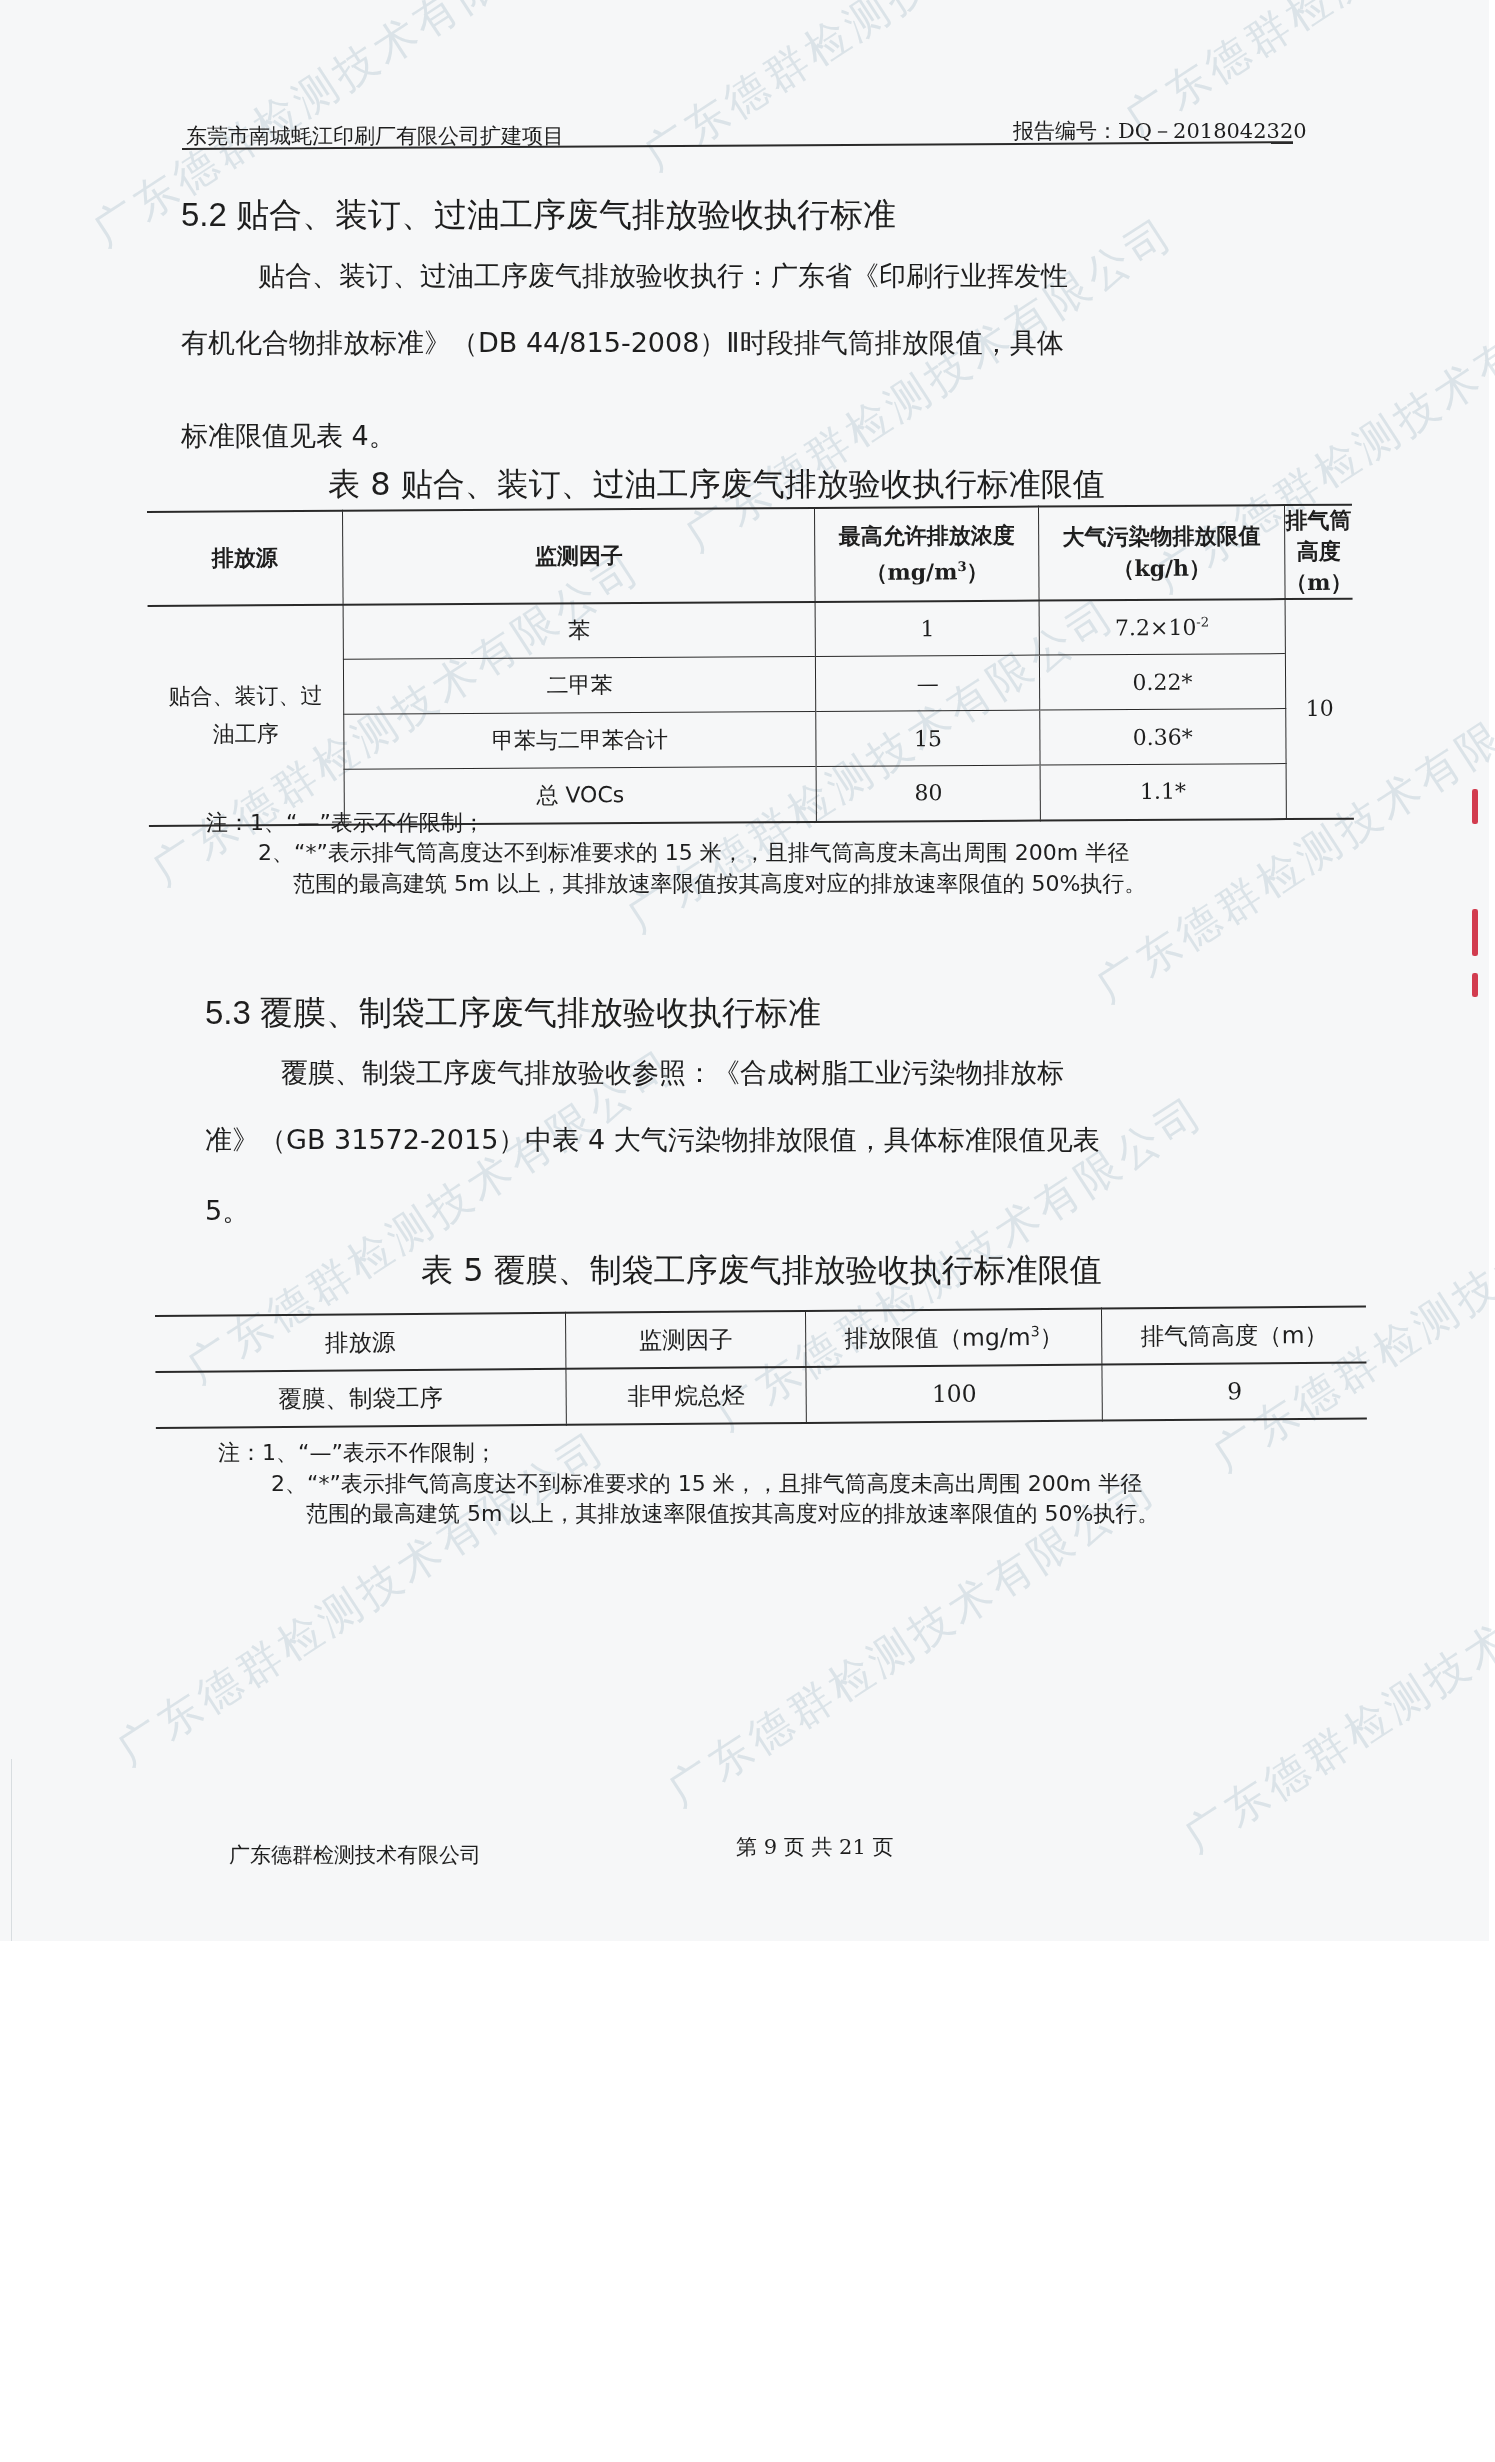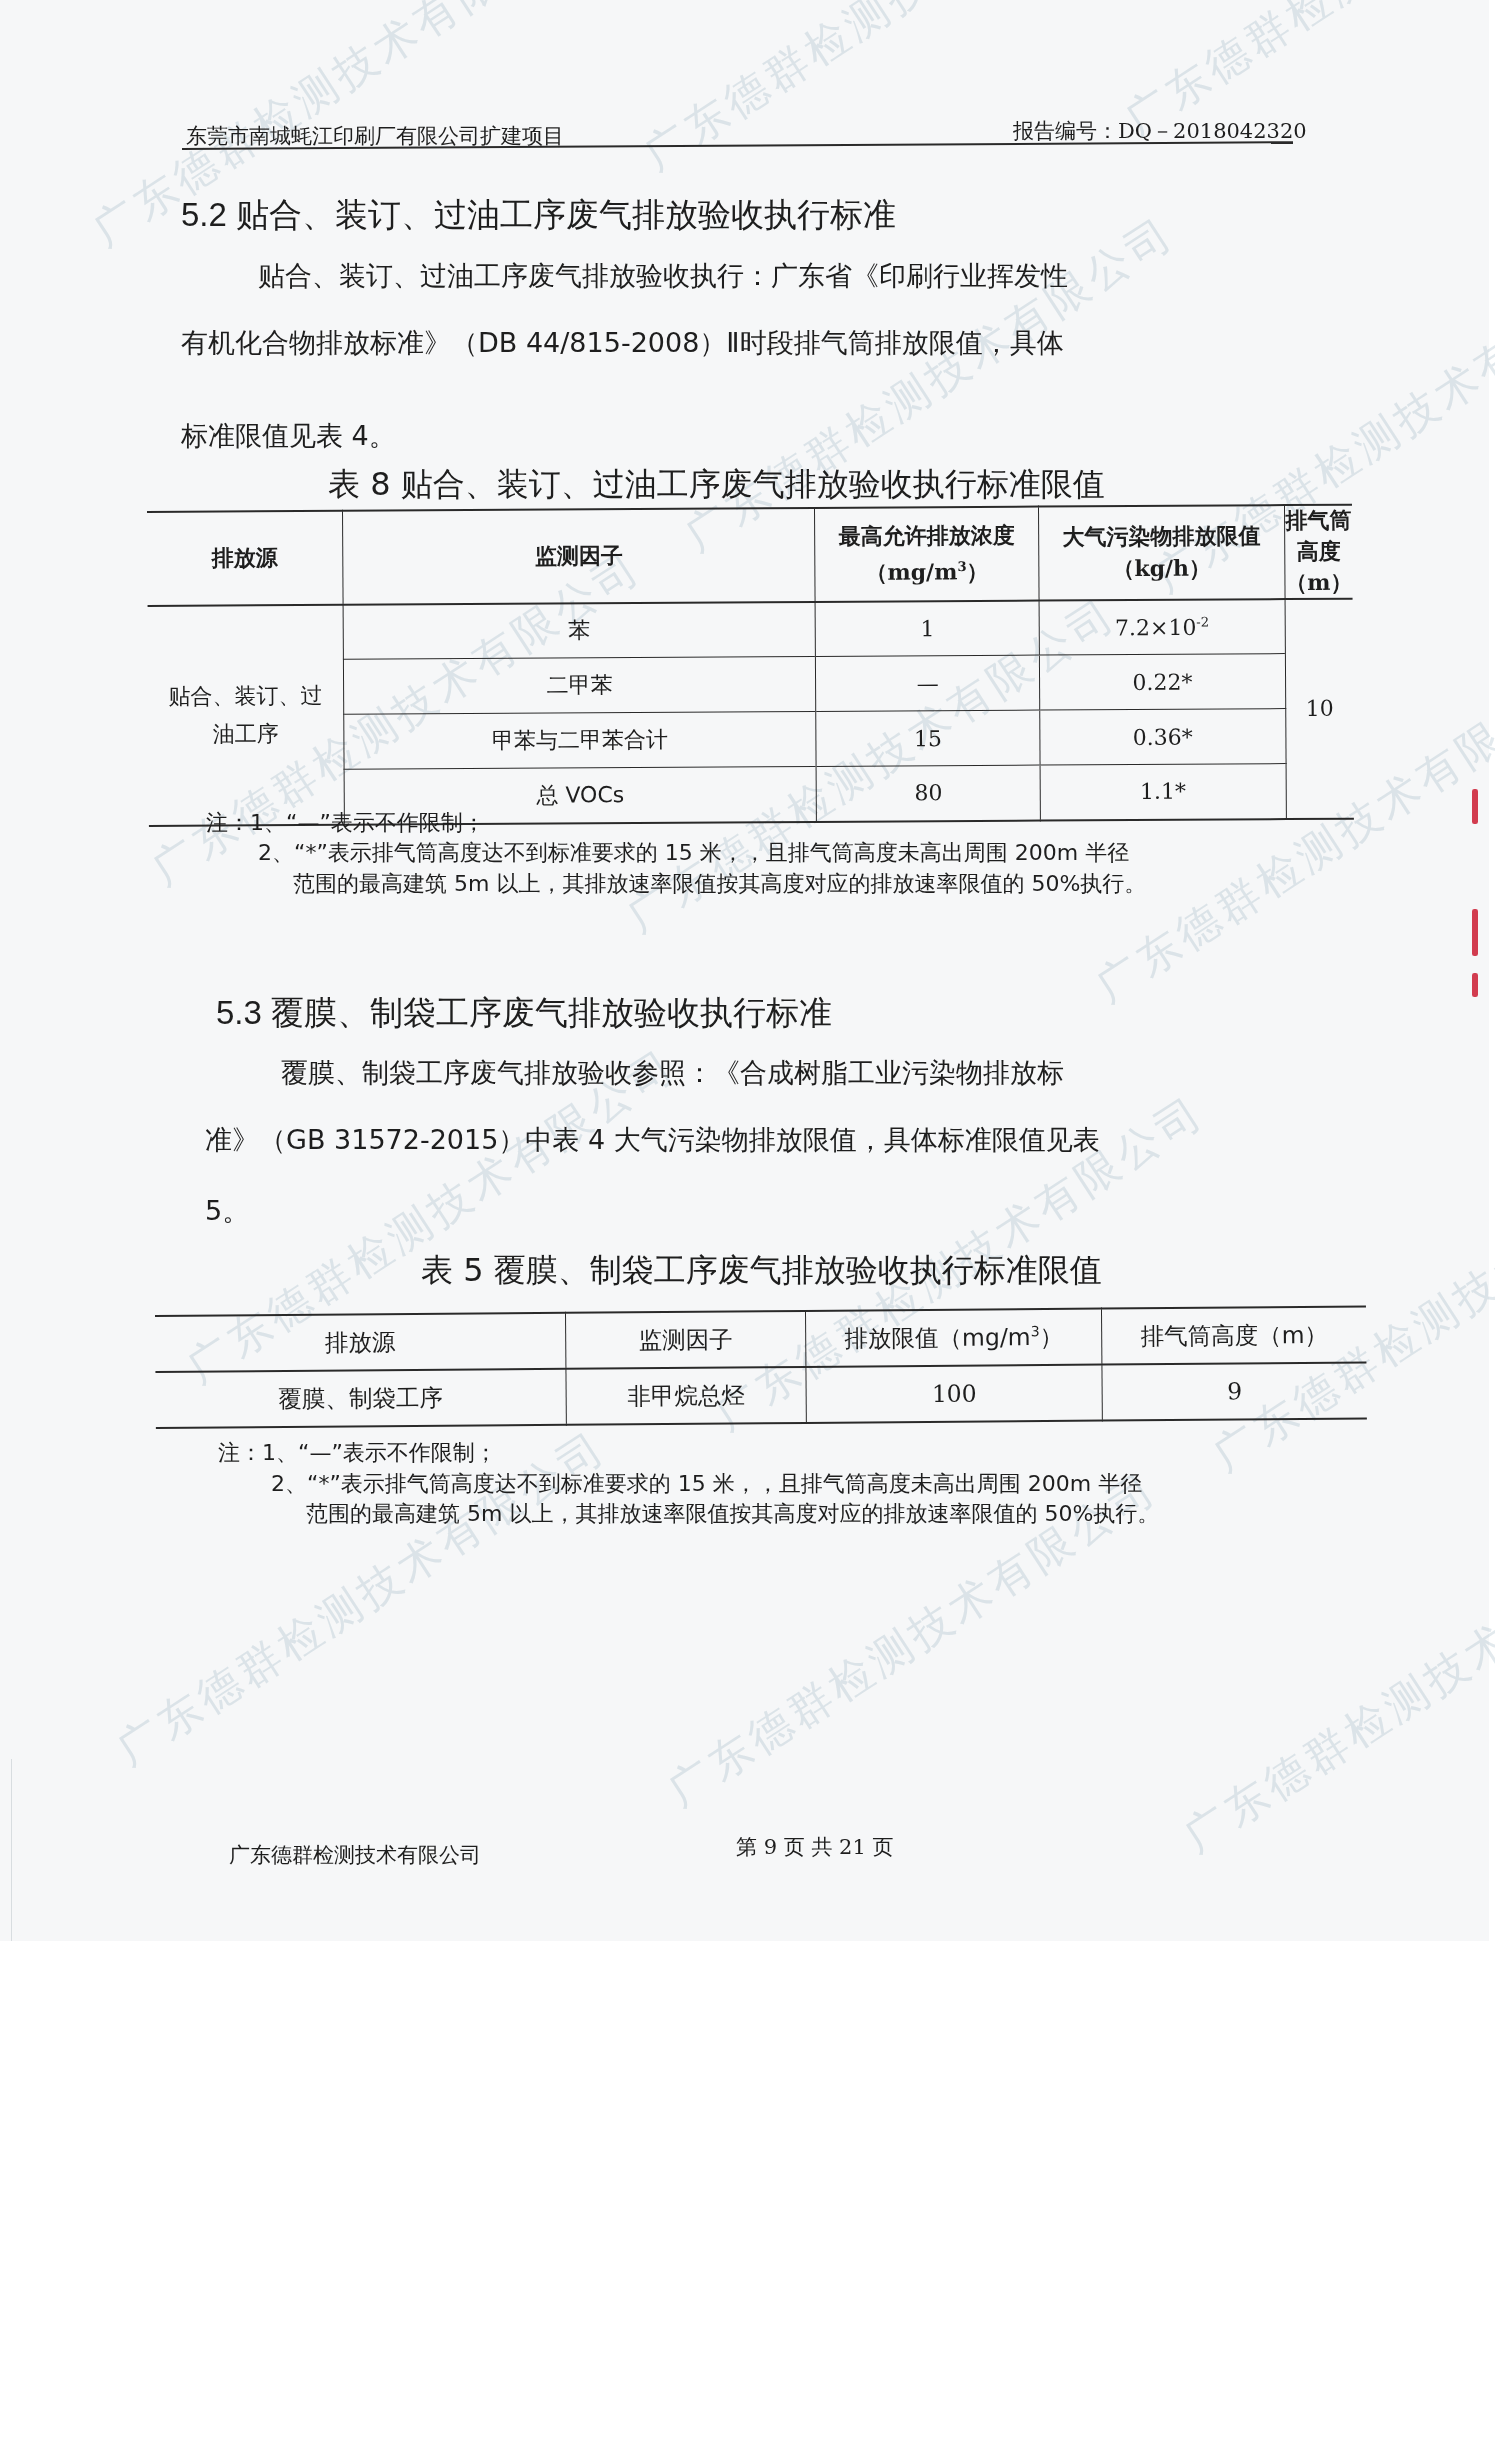--- a/index.html
+++ b/index.html
@@ -121,21 +121,21 @@
       <td class="serif">80</td>
       <td class="serif">1.1*</td>
     </tr>
   </tbody>
 </table>
 
 <div class="abs note" style="left:206px;top:808px;">注：1、“—”表示不作限制；</div>
 <div class="abs note" style="left:258px;top:838px;">2、“*”表示排气筒高度达不到标准要求的 15 米，，且排气筒高度未高出周围 200m 半径</div>
 <div class="abs note" style="left:293px;top:869px;">范围的最高建筑 5m 以上，其排放速率限值按其高度对应的排放速率限值的 50%执行。</div>
 
-<div class="abs h2" style="left:205px;top:991px;margin-left:11px;">5.3  覆膜、制袋工序废气排放验收执行标准</div>
+<div class="abs h2" style="left:205px;top:991px;">5.3  覆膜、制袋工序废气排放验收执行标准</div>
 <div class="abs p" style="left:281px;top:1055px;">覆膜、制袋工序废气排放验收参照：《合成树脂工业污染物排放标</div>
 <div class="abs p" style="left:205px;top:1122px;">准》（GB 31572-2015）中表 4 大气污染物排放限值，具体标准限值见表</div>
 <div class="abs p" style="left:205px;top:1193px;">5。</div>
 
 <div class="abs cap" style="left:393px;top:1249px;margin-left:28px;">表 5  覆膜、制袋工序废气排放验收执行标准限值</div>
 <table class="t5">
   <colgroup>
       <col style="width:410px">
       <col style="width:240px">
       <col style="width:296px">

